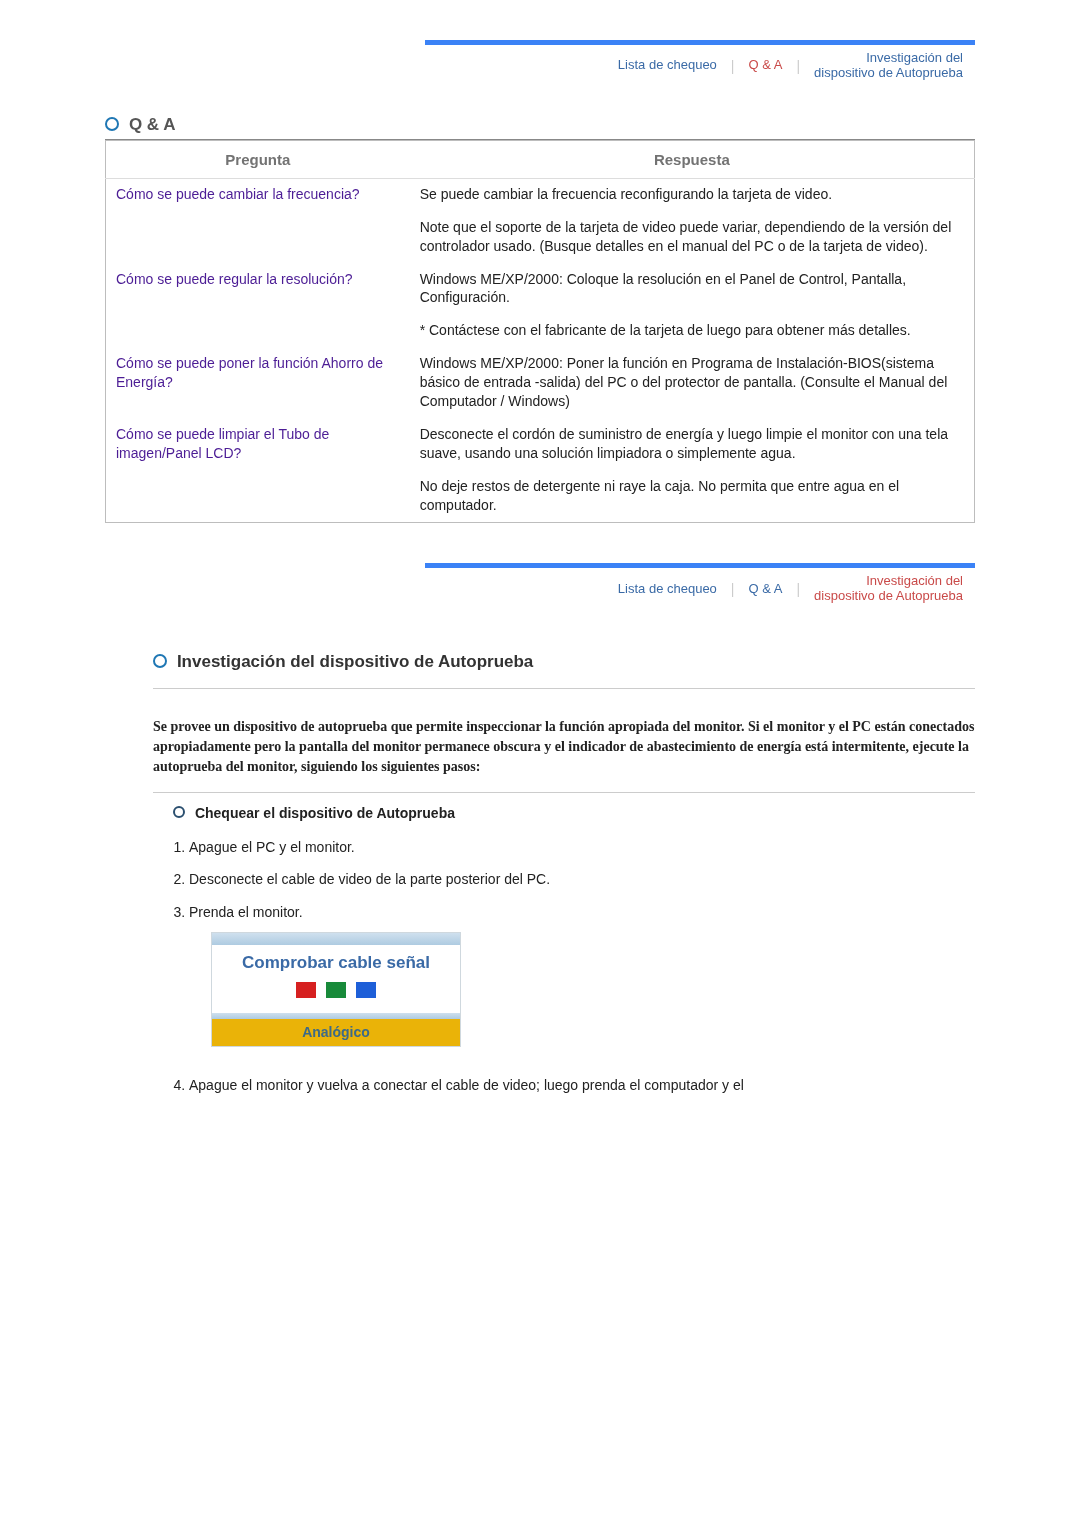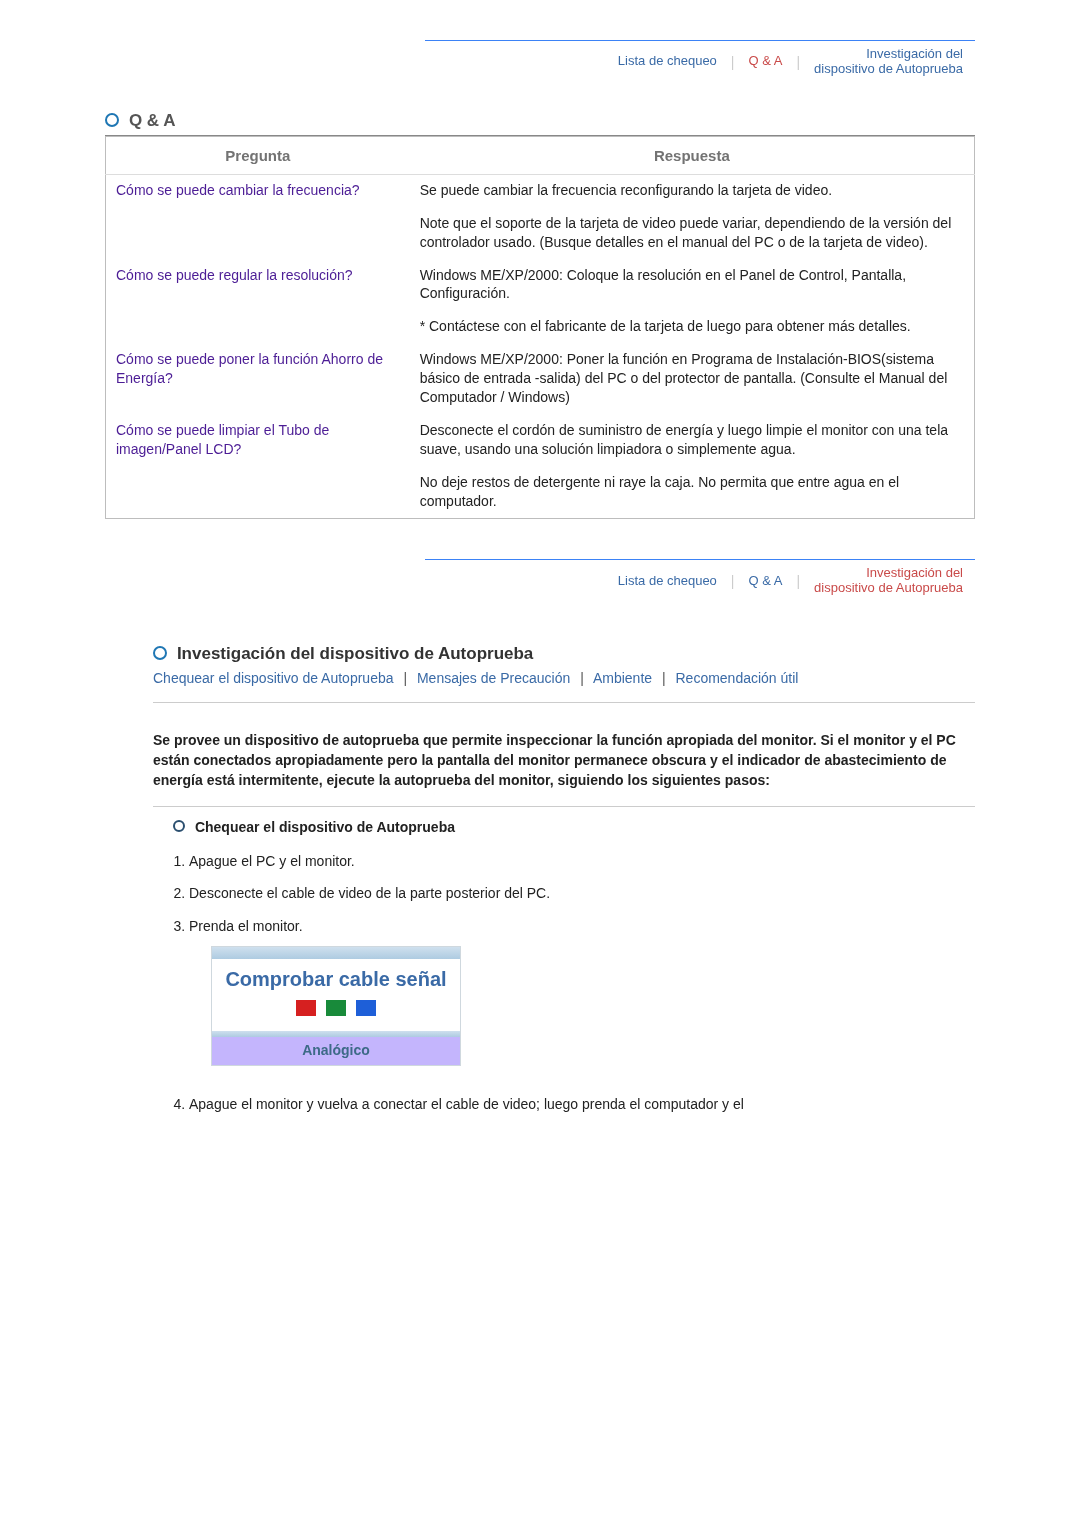--- a/index.html
+++ b/index.html
@@ -1,57 +1,57 @@
 <!DOCTYPE html>
 <html><head>
   <meta charset="utf-8">
   <style>
     body { margin: 0; background: #fff; font-family: Arial, sans-serif; font-size: 14px; color: #222; }
     .page { width: 870px; margin: 0 auto; padding: 40px 20px 60px; }
 
-    .topnav { display: flex; justify-content: flex-end; align-items: center; border-top: 1px solid #3b82f6; padding-top: 6px; margin-bottom: 34px; margin-left: 320px; }
+    .topnav { display: flex; justify-content: flex-end; align-items: center; border-top: 5px solid #3b82f6; padding-top: 6px; margin-bottom: 34px; margin-left: 320px; }
     .topnav .navitem { color: #3a6aa6; font-size: 13px; padding: 0 12px; cursor: pointer; line-height: 1.15; text-align: right; }
     .topnav .navitem.active { color: #c94a49; }
     .topnav .sep { color: #ccc; padding: 0 2px; }
 
     .section-icon { display: inline-block; width: 10px; height: 10px; border-radius: 50%; border: 2px solid #1f77b4; background: #fff; margin-right: 6px; vertical-align: -1px; }
     .section-title { display: inline-block; color: #555; font-weight: bold; font-size: 17px; }
     .section-hr { border: 0; border-bottom: 1px solid #888; margin: 4px 0 0; }
 
     table.qa { width: 100%; border: 1px solid #bdbdbd; border-collapse: collapse; margin-top: 0; }
     table.qa th { color: #737373; font-weight: bold; font-size: 15px; text-align: center; padding: 10px 8px; border-bottom: 1px solid #ddd; }
     table.qa th:first-child { width: 35%; }
     table.qa td { vertical-align: top; padding: 6px 10px 8px; font-size: 14px; line-height: 1.35; }
     table.qa td.q { color: #4c1d95; }
 
     .sublinks { margin-top: 6px; font-size: 14px; }
     .sublinks a { color: #3a6aa6; text-decoration: none; cursor: pointer; }
     .sublinks .sep2 { color: #555; padding: 0 6px; }
 
-    .intro { margin-top: 28px; font-weight: bold; font-size: 14px; line-height: 1.4; }
+    .intro { margin-top: 28px; font-weight: bold; font-size: 14px; line-height: 1.4; font-family: Liberation Serif, serif; }
     .hr-light { border: 0; border-bottom: 1px solid #ccc; margin: 16px 0 12px; }
 
     .subhead-wrap { padding-left: 20px; margin-bottom: 10px; }
     .bullet-icon { display: inline-block; width: 8px; height: 8px; border-radius: 50%; border: 2px solid #2b4f6f; background: #fff; margin-right: 6px; vertical-align: 0; }
     .subhead { font-weight: bold; font-size: 14px; color: #222; }
 
     ol.steps { margin: 0 0 0 36px; padding: 0; }
     ol.steps li { padding: 6px 0; font-size: 14px; line-height: 1.45; }
     ol.steps li p { margin: 10px 0; }
 
     .signalbox { width: 248px; margin: 10px 0 16px 22px; border: 1px solid #cfd8de; }
     .signalbox .bar { height: 12px; background: linear-gradient(#cfe0ee,#aecbe1); }
     .signalbox .bar.small { height: 6px; }
-    .signalbox .mid { text-align: center; padding: 6px 0 2px; color: #3a6aa6; font-weight: bold; font-size: 20px; }
+    .signalbox .mid { text-align: center; padding: 6px 0 2px; color: #3a6aa6; font-weight: bold; font-size: 17px; }
     .signalbox .squares { text-align: center; padding: 4px 0 10px; }
     .signalbox .sq { display: inline-block; width: 20px; height: 16px; margin: 0 3px; }
     .signalbox .sq.red { background: #d62020; }
     .signalbox .sq.green { background: #188a3a; }
     .signalbox .sq.blue { background: #1e5fd8; }
-    .signalbox .footer-bar { background: #c4b5fd; text-align: center; color: #3d6a87; font-weight: bold; font-size: 14px; padding: 3px 0 4px; }
+    .signalbox .footer-bar { background: #eab308; text-align: center; color: #3d6a87; font-weight: bold; font-size: 14px; padding: 3px 0 4px; }
 
     .sec2 { margin-top: 48px; margin-left: 48px; }
     .sec2 .section-title { color: #333; }
   </style>
 </head>
 <body>
 
 <div class="page">
 
   <div class="topnav">
@@ -113,29 +113,20 @@
     <span class="navitem active">
       <span>Investigación del</span><br>
       <span>dispositivo de Autoprueba</span>
     </span>
   </div>
 
   <div class="sec2">
     <span class="section-icon"></span>
     <span class="section-title">Investigación del dispositivo de Autoprueba</span>
 
-    <div class="sublinks">
-      <a>Chequear el dispositivo de Autoprueba</a>
-      <span class="sep2">|</span>
-      <a>Mensajes de Precaución</a>
-      <span class="sep2">|</span>
-      <a>Ambiente</a>
-      <span class="sep2">|</span>
-      <a>Recomendación útil</a>
-    </div>
     <hr class="hr-light">
 
     <div class="intro">Se provee un dispositivo de autoprueba que permite inspeccionar la función apropiada del monitor. Si el monitor y el PC están conectados apropiadamente pero la pantalla del monitor permanece obscura y el indicador de abastecimiento de energía está intermitente, ejecute la autoprueba del monitor, siguiendo los siguientes pasos:</div>
     <hr class="hr-light">
 
     <div class="subhead-wrap">
       <span class="bullet-icon"></span>
       <span class="subhead">Chequear el dispositivo de Autoprueba</span>
     </div>
 

